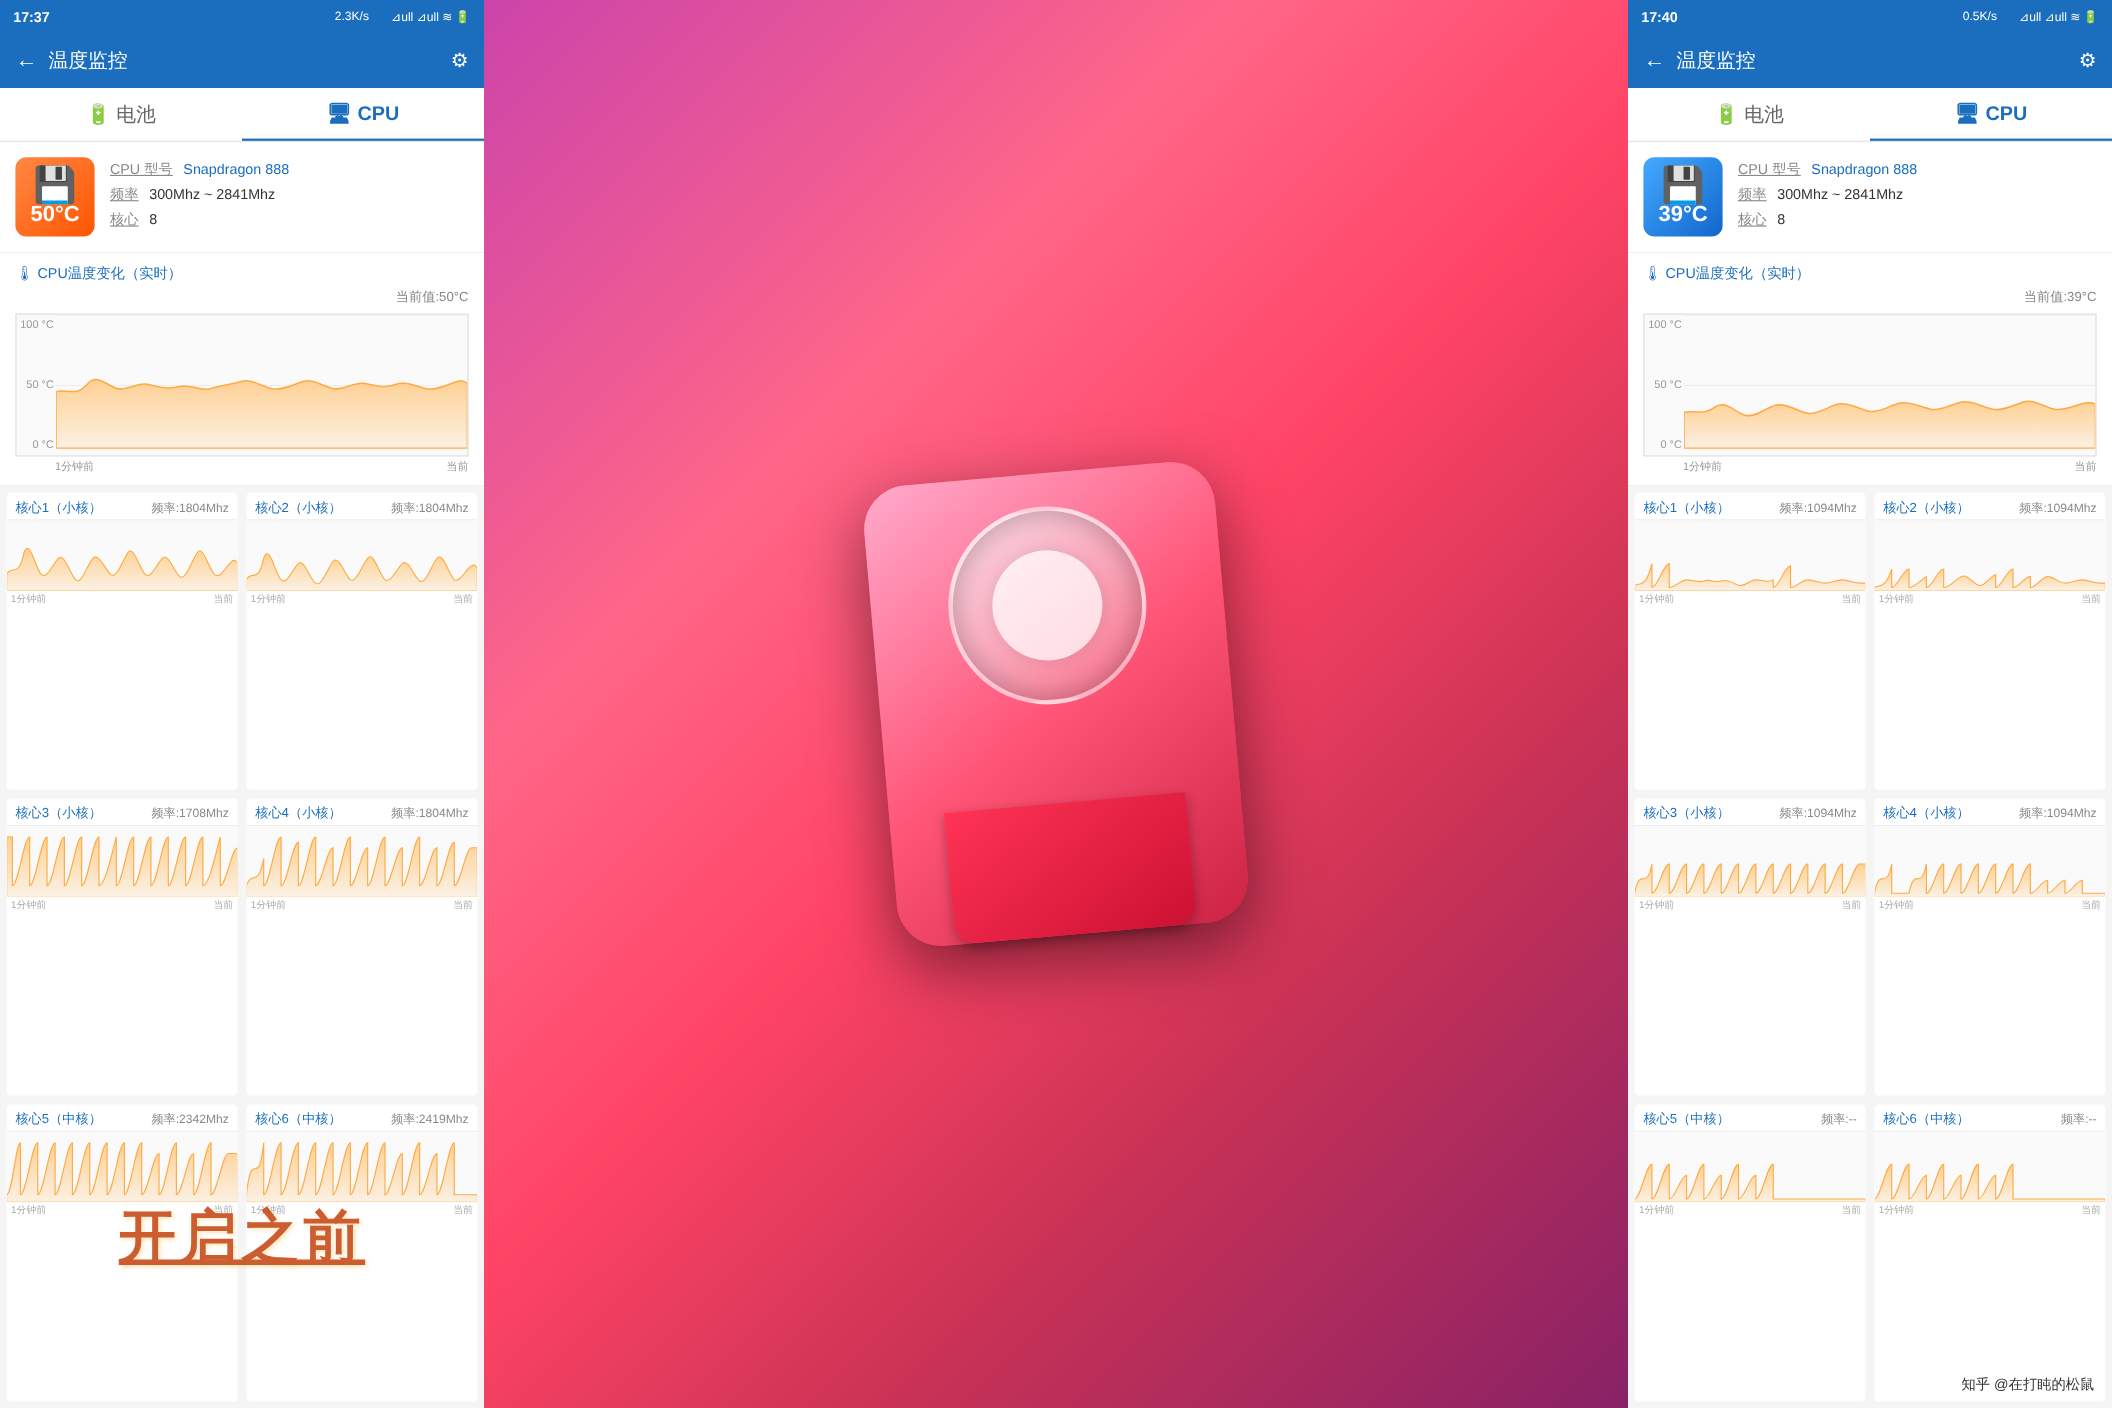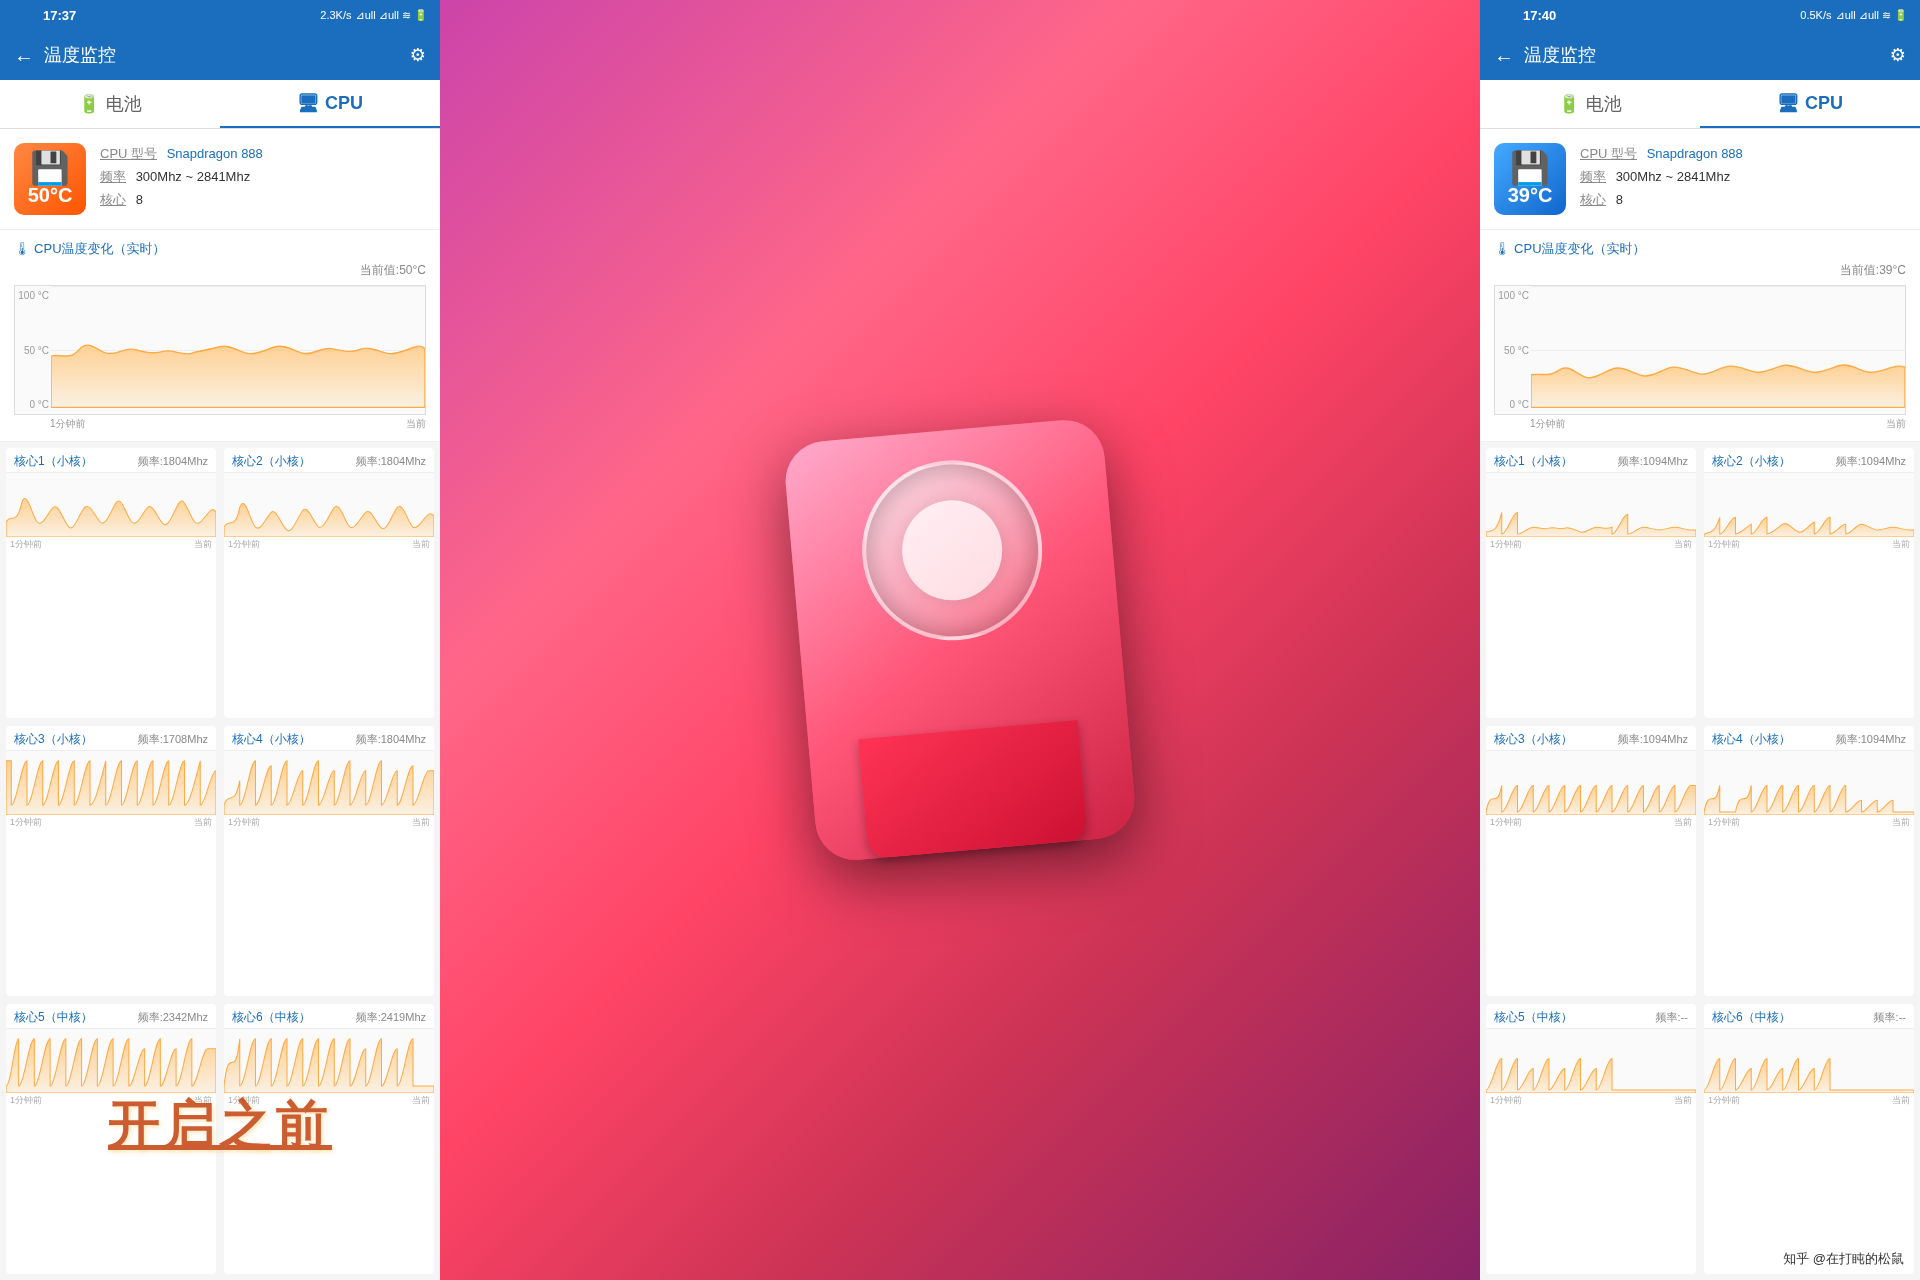--- a/index.html
+++ b/index.html
@@ -45,22 +45,22 @@
     .status-bar {
       background: #1a6ebd;
       color: white;
       font-size: 13px;
       padding: 6px 12px;
       display: flex;
       justify-content: space-between;
       align-items: center;
       height: 30px;
     }
-    .status-bar .time { font-weight: bold; margin-left: 31px; }
-    .status-bar .icons { display: flex; gap: 4px; align-items: center; font-size: 11px; }
+    .status-bar .time { font-weight: bold; }
+    .status-bar .icons { display: flex; gap: 20px; align-items: center; font-size: 11px; }
 
     
     .app-header {
       background: #1a6ebd;
       color: white;
       padding: 10px 14px;
       display: flex;
       justify-content: space-between;
       align-items: center;
       height: 50px;

